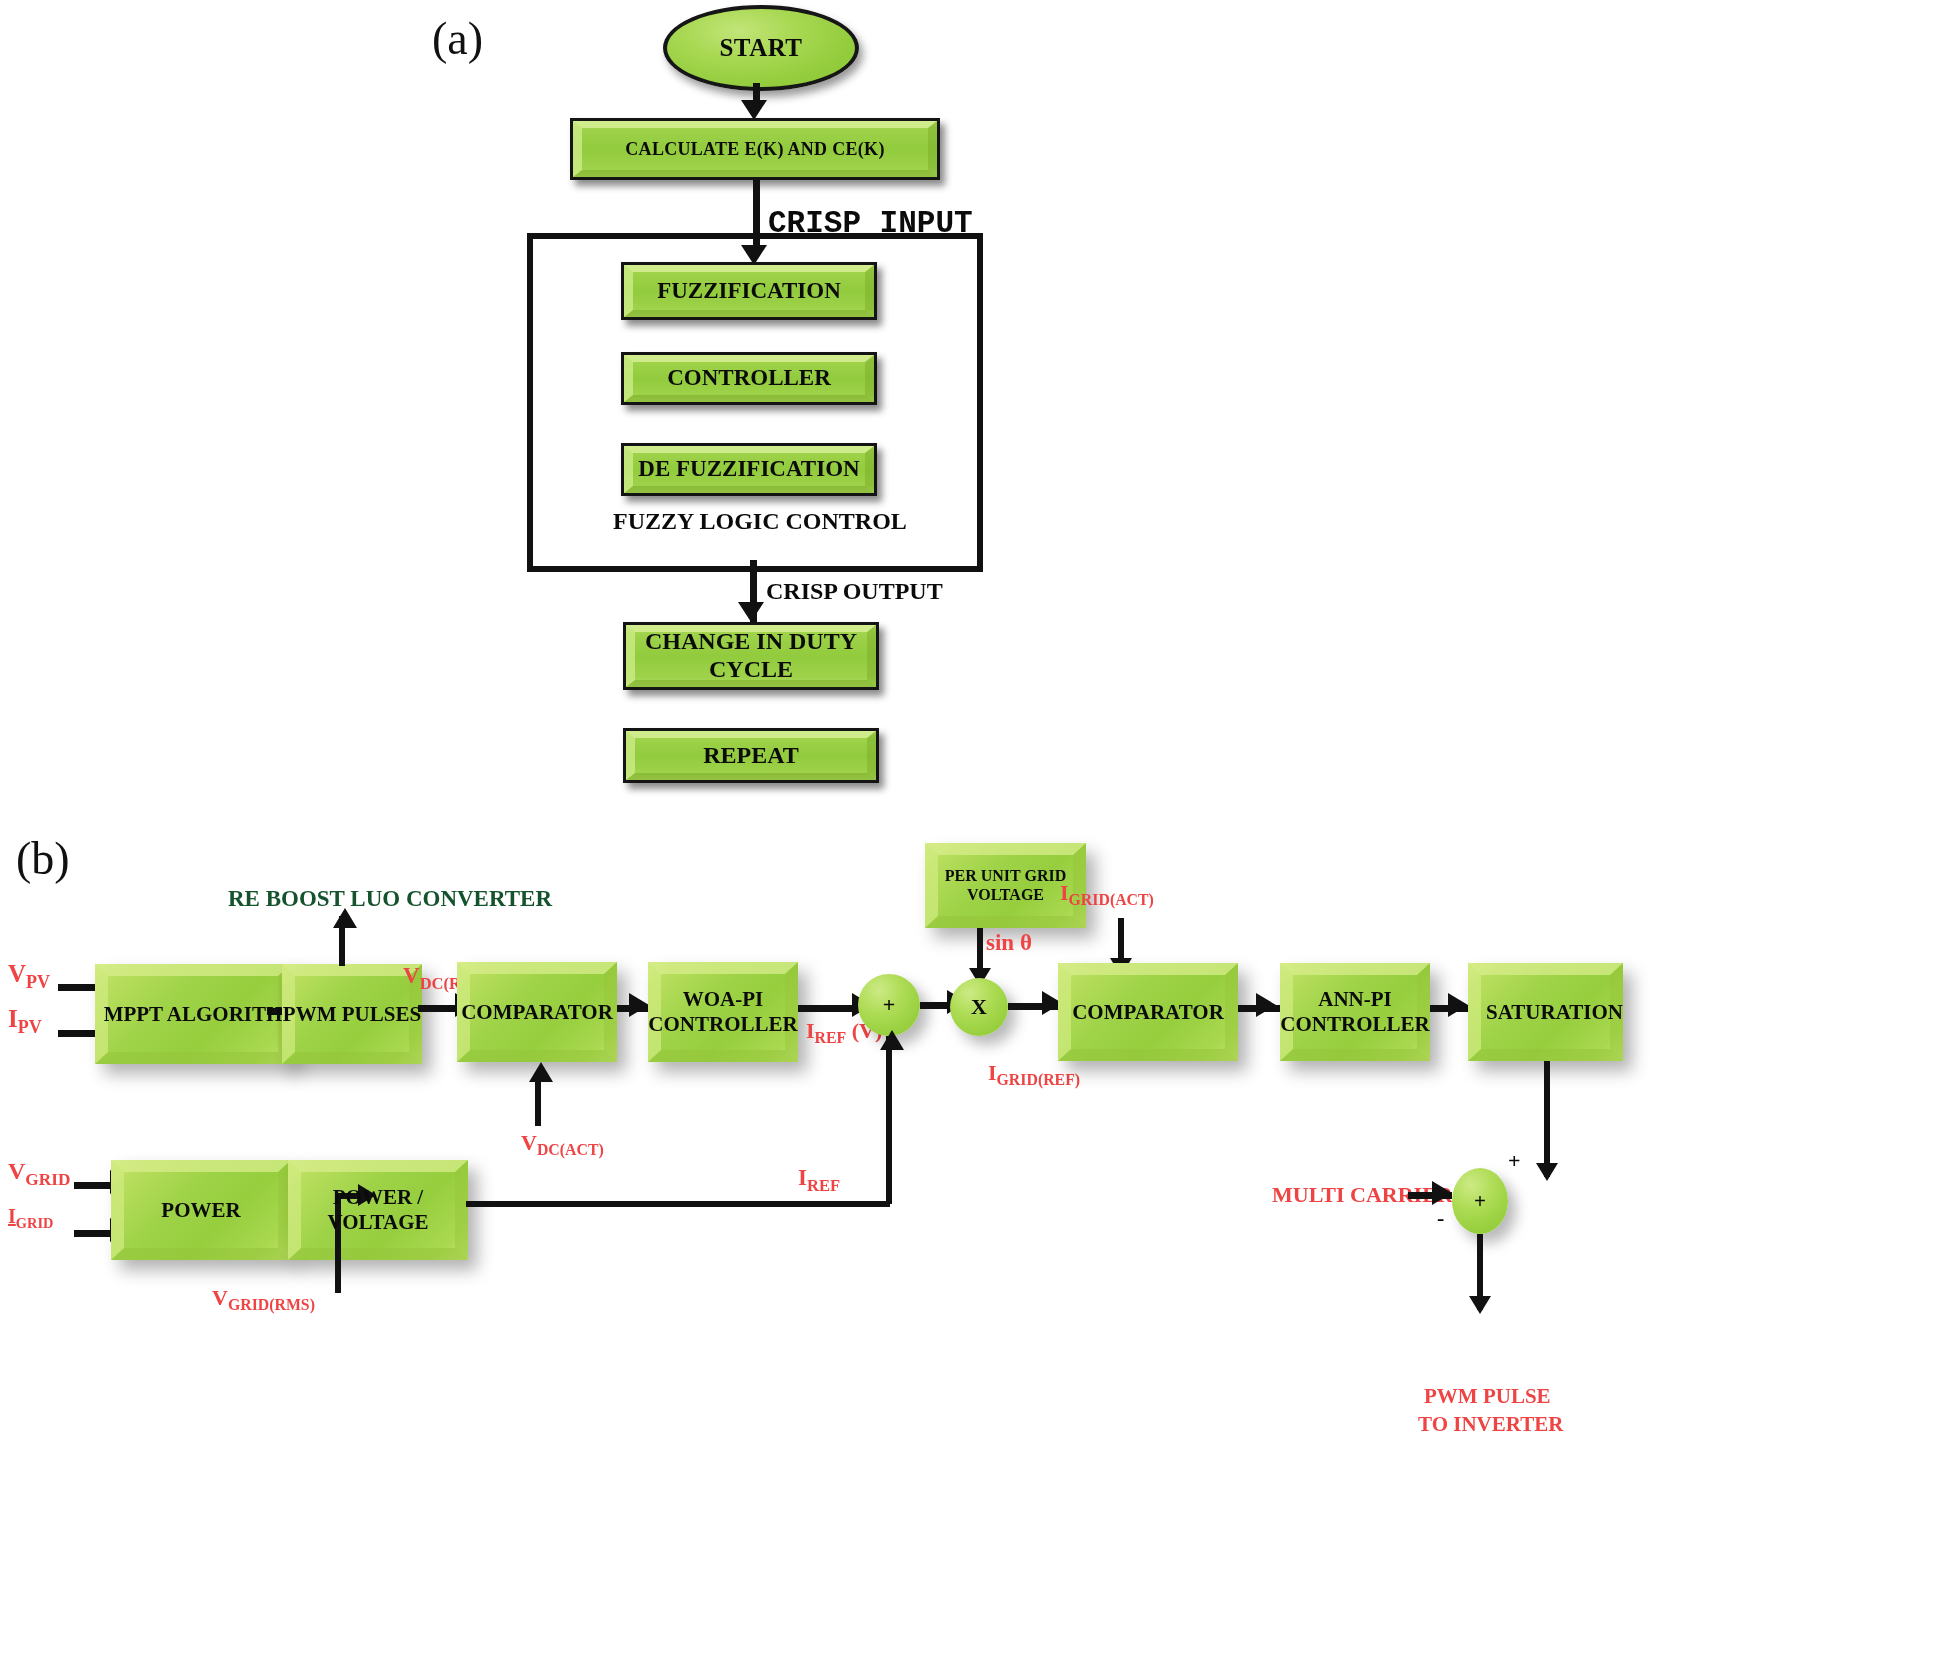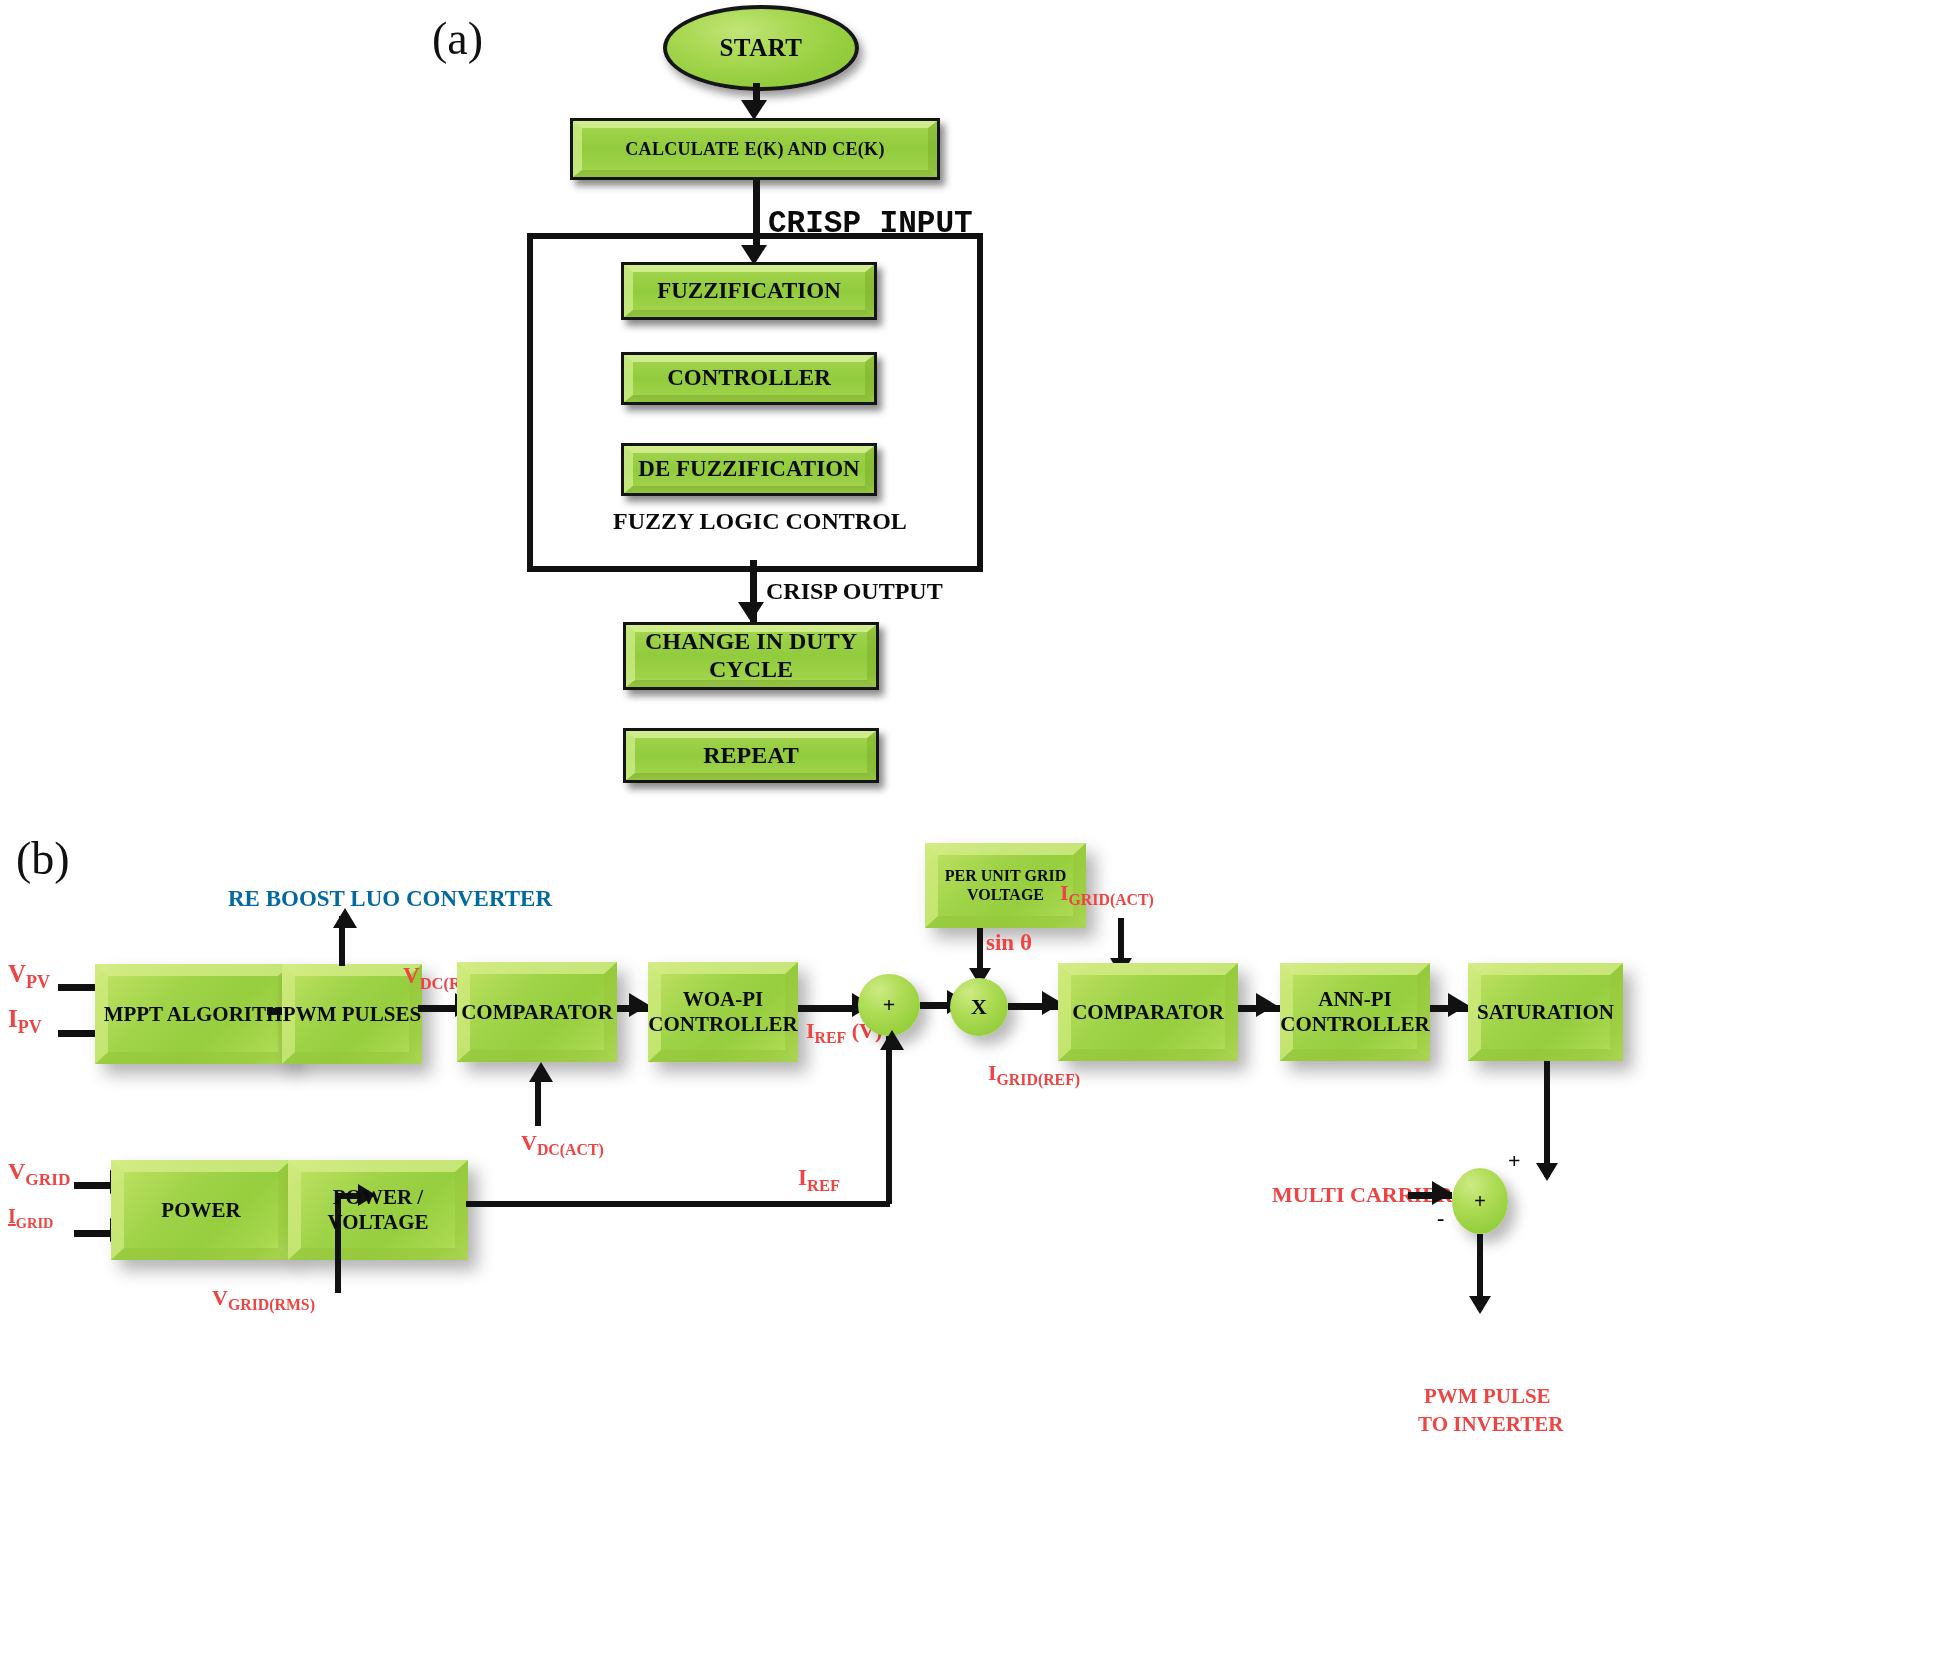--- a/index.html
+++ b/index.html
@@ -82,21 +82,21 @@
 
   .circ{
     position:absolute;border-radius:50%;
     background:radial-gradient(circle at 34% 26%,#cdea85 0%,#aedc55 38%,#98d03f 72%,#8fc93a 100%);
     box-shadow:8px 9px 14px rgba(0,0,0,.28);
     display:flex;align-items:center;justify-content:center;
     font-family:"Liberation Serif",serif;font-weight:bold;color:#0b0b0b;
   }
   .sig{position:absolute;font-family:"Liberation Serif",serif;font-weight:bold;color:#ef4444;white-space:nowrap;}
   .sig sub{font-size:.72em;}
-  .redlabel{position:absolute;font-family:"Liberation Serif",serif;font-weight:bold;color:#0369a1;white-space:nowrap;}
+  .redlabel{position:absolute;font-family:"Liberation Serif",serif;font-weight:bold;color:#14532d;white-space:nowrap;}
   .plusminus{position:absolute;font-family:"Liberation Serif",serif;font-weight:bold;color:#0b0b0b;}
 </style>
 </head>
 <body>
 
 <div class="stage">
 
   <div class="abs panel-letter" style="left:432px;top:12px;">(a)</div>
 
   <div class="start-ell" style="left:663px;top:5px;width:188px;height:78px;font-size:25px;letter-spacing:.5px;">
@@ -239,21 +239,21 @@
   <div class="hline" style="left:1238px;top:1005px;width:42px;"></div>
   <div class="arrow-right" style="left:1256px;top:993px;"></div>
 
   <div class="bbox" style="left:1280px;top:963px;width:150px;height:98px;font-size:21px;">
     <span>ANN-PI CONTROLLER</span>
   </div>
 
   <div class="hline" style="left:1430px;top:1005px;width:42px;"></div>
   <div class="arrow-right" style="left:1448px;top:993px;"></div>
 
-  <div class="bbox" style="left:1468px;top:963px;width:155px;height:98px;font-size:21px;">
+  <div class="bbox" style="left:1468px;top:963px;width:155px;height:98px;font-size:21px;justify-content:flex-end;">
     <span>SATURATION</span>
   </div>
 
   <div class="vline-thin" style="left:1544px;top:1061px;height:116px;"></div>
   <div class="arrow-down" style="left:1536px;top:1163px;border-left-width:11px;border-right-width:11px;border-top-width:18px;"></div>
 
   <div class="sig" style="left:8px;top:1158px;font-size:24px;">
     <span>V</span><sub>GRID</sub>
   </div>
   <div class="hline" style="left:74px;top:1182px;width:40px;"></div>

